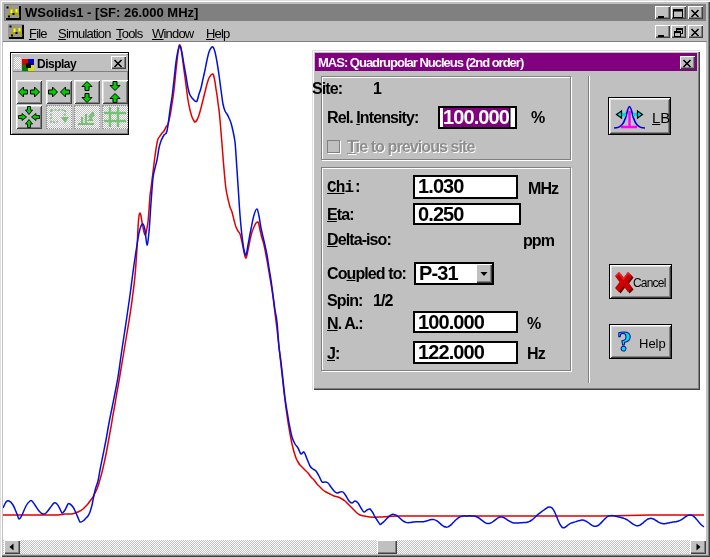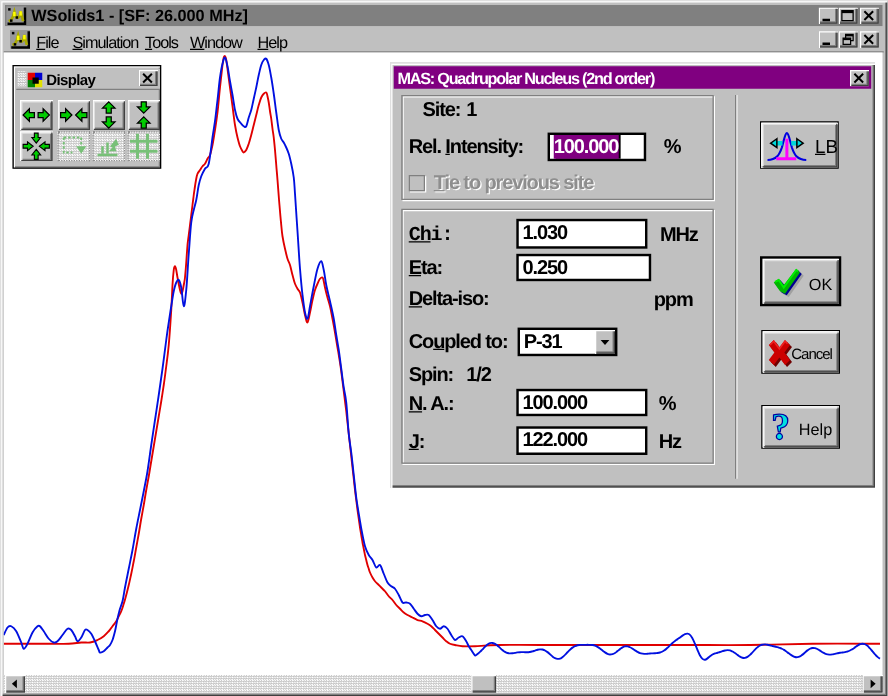--- a/index.html
+++ b/index.html
@@ -3,21 +3,21 @@
 <meta charset="utf-8">
 <style>
 * { margin:0; padding:0; box-sizing:border-box; }
 html,body { width:710px; height:557px; overflow:hidden; }
 body { font-family:"Liberation Sans", sans-serif; background:#c0c0c0; position:relative; }
 .abs { position:absolute; }
 .btn { background:#c0c0c0; box-shadow: inset 1px 1px 0 #fff, inset -1px -1px 0 #404040, inset 2px 2px 0 #dfdfdf, inset -2px -2px 0 #808080; }
 .capbtn { background:#c0c0c0; box-shadow: inset 1px 1px 0 #fff, inset -1px -1px 0 #404040, inset -2px -2px 0 #808080; text-align:center; }
 .etched { border:1px solid #808080; box-shadow: 1px 1px 0 #fff, inset 1px 1px 0 #fff; }
 .dither { background-image: conic-gradient(#fff 25%, #c0c0c0 0 50%, #fff 0 75%, #c0c0c0 0); background-size:2px 2px; }
-.field { background:#fff; border:2px solid #000; color:#000; font-weight:bold; font-size:16px; line-height:19px; padding-left:3px; white-space:nowrap; }
+.field { background:#fff; border:2px solid #000; color:#000; font-weight:bold; font-size:20px; line-height:19px; padding-left:3px; white-space:nowrap; }
 u { text-decoration:underline; }
 </style>
 </head>
 <body>
 <div class="abs" style="left:0;top:0;width:710px;height:557px;background:#c0c0c0;box-shadow: inset 1px 1px 0 #dfdfdf, inset 2px 2px 0 #fff, inset -1px -1px 0 #404040, inset -2px -2px 0 #808080;"></div>
 
 <div class="abs" style="left:4px;top:4px;width:702px;height:17px;background:#808080;"></div>
 <div class="abs" style="left:5px;top:5px;width:17px;height:16px;"><svg width="17" height="16" viewBox="0 0 17 16">
       <rect x="0" y="0" width="16" height="15" fill="#989898"></rect>
       <path d="M15 1 L15 14 L1 14" fill="none" stroke="#000" stroke-width="2"></path>
@@ -140,21 +140,21 @@
 </div>
 
 <div class="abs" style="left:312px;top:50px;width:388px;height:340px;background:#c0c0c0;box-shadow: inset 1px 1px 0 #dfdfdf, inset 2px 2px 0 #fff, inset -1px -1px 0 #404040, inset -2px -2px 0 #808080;font-size:16px;font-weight:bold;color:#000;letter-spacing:-0.9px;">
   <div class="abs" style="left:3px;top:3px;width:382px;height:18px;background:#800080;"></div>
   <div class="abs" style="left:6px;top:5px;font-size:13px;font-weight:bold;color:#fff;letter-spacing:-1px;">MAS: Quadrupolar Nucleus (2nd order)</div>
   <div class="abs capbtn" style="left:368px;top:6px;width:15px;height:13px;"><svg width="15" height="13">
         <path d="M3.5 3 L10.5 10 M10.5 3 L3.5 10" stroke="#000" stroke-width="1.6"></path>
       </svg></div>
   <div class="abs" style="left:276px;top:26px;width:2px;height:307px;border-left:1px solid #808080;border-right:1px solid #fff;"></div>
   <div class="abs etched" style="left:9px;top:26px;width:250px;height:84px;"></div>
-  <div class="abs" style="left:26px;top:30px;">Site:</div>
+  <div class="abs" style="left:0;top:30px;">Site:</div>
   <div class="abs" style="left:61px;top:30px;">1</div>
   <div class="abs" style="left:15px;top:59px;">Rel. <u>I</u>ntensity:</div>
   <div class="abs field" style="left:126px;top:56px;width:79px;height:23px;"><span style="background:#800080;color:#fff;box-shadow:1.5px 0 0 #000;display:inline-block;line-height:19px;height:19px;">100.000</span></div>
   <div class="abs" style="left:219px;top:59px;">%</div>
   <div class="abs" style="left:15px;top:90px;width:13px;height:13px;background:#c0c0c0;border:1px solid #808080;box-shadow:1px 1px 0 #fff;"></div>
   <div class="abs" style="left:35px;top:88px;color:#8e8e8e;text-shadow:1px 1px 0 #fff;"><u>T</u>ie to previous site</div>
   <div class="abs etched" style="left:9px;top:117px;width:250px;height:204px;"></div>
   <div class="abs" style="left:15px;top:129px;font-family:Liberation Mono, monospace;"><u>Ch</u>i:</div>
   <div class="abs field" style="left:101px;top:125px;width:105px;height:24px;">1.030</div>
   <div class="abs" style="left:216px;top:130px;">MHz</div>
@@ -178,32 +178,20 @@
       <div class="btn abs" style="left:0;top:0;right:0;bottom:0;"></div>
     <svg class="abs" style="left:4px;top:4px;" width="33" height="28" viewBox="0 0 33 28">
         <path d="M1 26 C8 26 10.5 22 12.5 16 C14 11 15 4.5 16.5 4.5 C18 4.5 19 11 20.5 16 C22.5 22 25 26 32 26" fill="none" stroke="#0000e0" stroke-width="1.7"></path>
         <path d="M16.5 9 L16.5 25 M8 25 L24 25" stroke="#ff00ff" stroke-width="2.4"></path>
         <path d="M7.5 12.5 L13 12.5 M20 12.5 L25.5 12.5" stroke="#00d8d8" stroke-width="3.6"></path>
         <path d="M8.5 9 L3.5 12.5 L8.5 16 Z" fill="#00d8d8" stroke="#000" stroke-width="1.2"></path>
         <path d="M24.5 9 L29.5 12.5 L24.5 16 Z" fill="#00d8d8" stroke="#000" stroke-width="1.2"></path>
       </svg>
     <span class="abs" style="left:43px;top:11px;font-size:15px;font-weight:normal;text-align:right;"><u>L</u>B</span>
   </div>
-  <div class="abs" style="left:296px;top:155px;width:65px;height:40px;border:2px solid #000;letter-spacing:0;">
-      <div class="btn abs" style="left:0;top:0;right:0;bottom:0;"></div>
-    <svg class="abs" style="left:7px;top:6px;" width="27" height="26" viewBox="0 0 27 26">
-        <g>
-          <path d="M2 13 L6 10 L10 15 L20 2 L23 5 L11 22 L7 20 Z" fill="#a0a0a0" transform="translate(3,2.5)"></path>
-          <path d="M2 13 L6 10 L10 15 L20 2 L23 5 L11 22 L7 20 Z" fill="#000090" transform="translate(1.4,1.2)"></path>
-          <path d="M2 13 L6 10 L10 15 L20 2 L23 5 L11 22 L7 20 Z" fill="#00b400"></path>
-          <path d="M3 12.5 L6 11 L10 17 L20 3 L21.5 4" fill="none" stroke="#00ee00" stroke-width="1.6"></path>
-        </g>
-      </svg>
-    <span class="abs" style="left:37px;top:13px;font-size:13px;font-weight:normal;">OK</span>
-  </div>
   <div class="abs" style="left:297px;top:214px;width:63px;height:35px;border:1px solid #000;letter-spacing:0;">
       <div class="btn abs" style="left:0;top:0;right:0;bottom:0;"></div>
     <svg class="abs" style="left:3px;top:5px;" width="23" height="25" viewBox="0 0 23 25">
         <path d="M2 6 L6 2 L10.5 8 L15 2 L19 6 L14.5 12 L19 18 L15 22 L10.5 16 L6 22 L2 18 L6.5 12 Z" fill="#700000" transform="translate(1.6,1.6)"></path>
         <path d="M2 6 L6 2 L10.5 8 L15 2 L19 6 L14.5 12 L19 18 L15 22 L10.5 16 L6 22 L2 18 L6.5 12 Z" fill="#cc0000"></path>
         <path d="M3 6 L6 3 L10.5 9 L15 3 L17 5" fill="none" stroke="#ee2222" stroke-width="1.4"></path>
       </svg>
     <span class="abs" style="left:23px;top:11px;font-size:12px;font-weight:normal;letter-spacing:-0.8px;">Cancel</span>
   </div>
   <div class="abs" style="left:297px;top:274px;width:63px;height:35px;border:1px solid #000;letter-spacing:0;">

